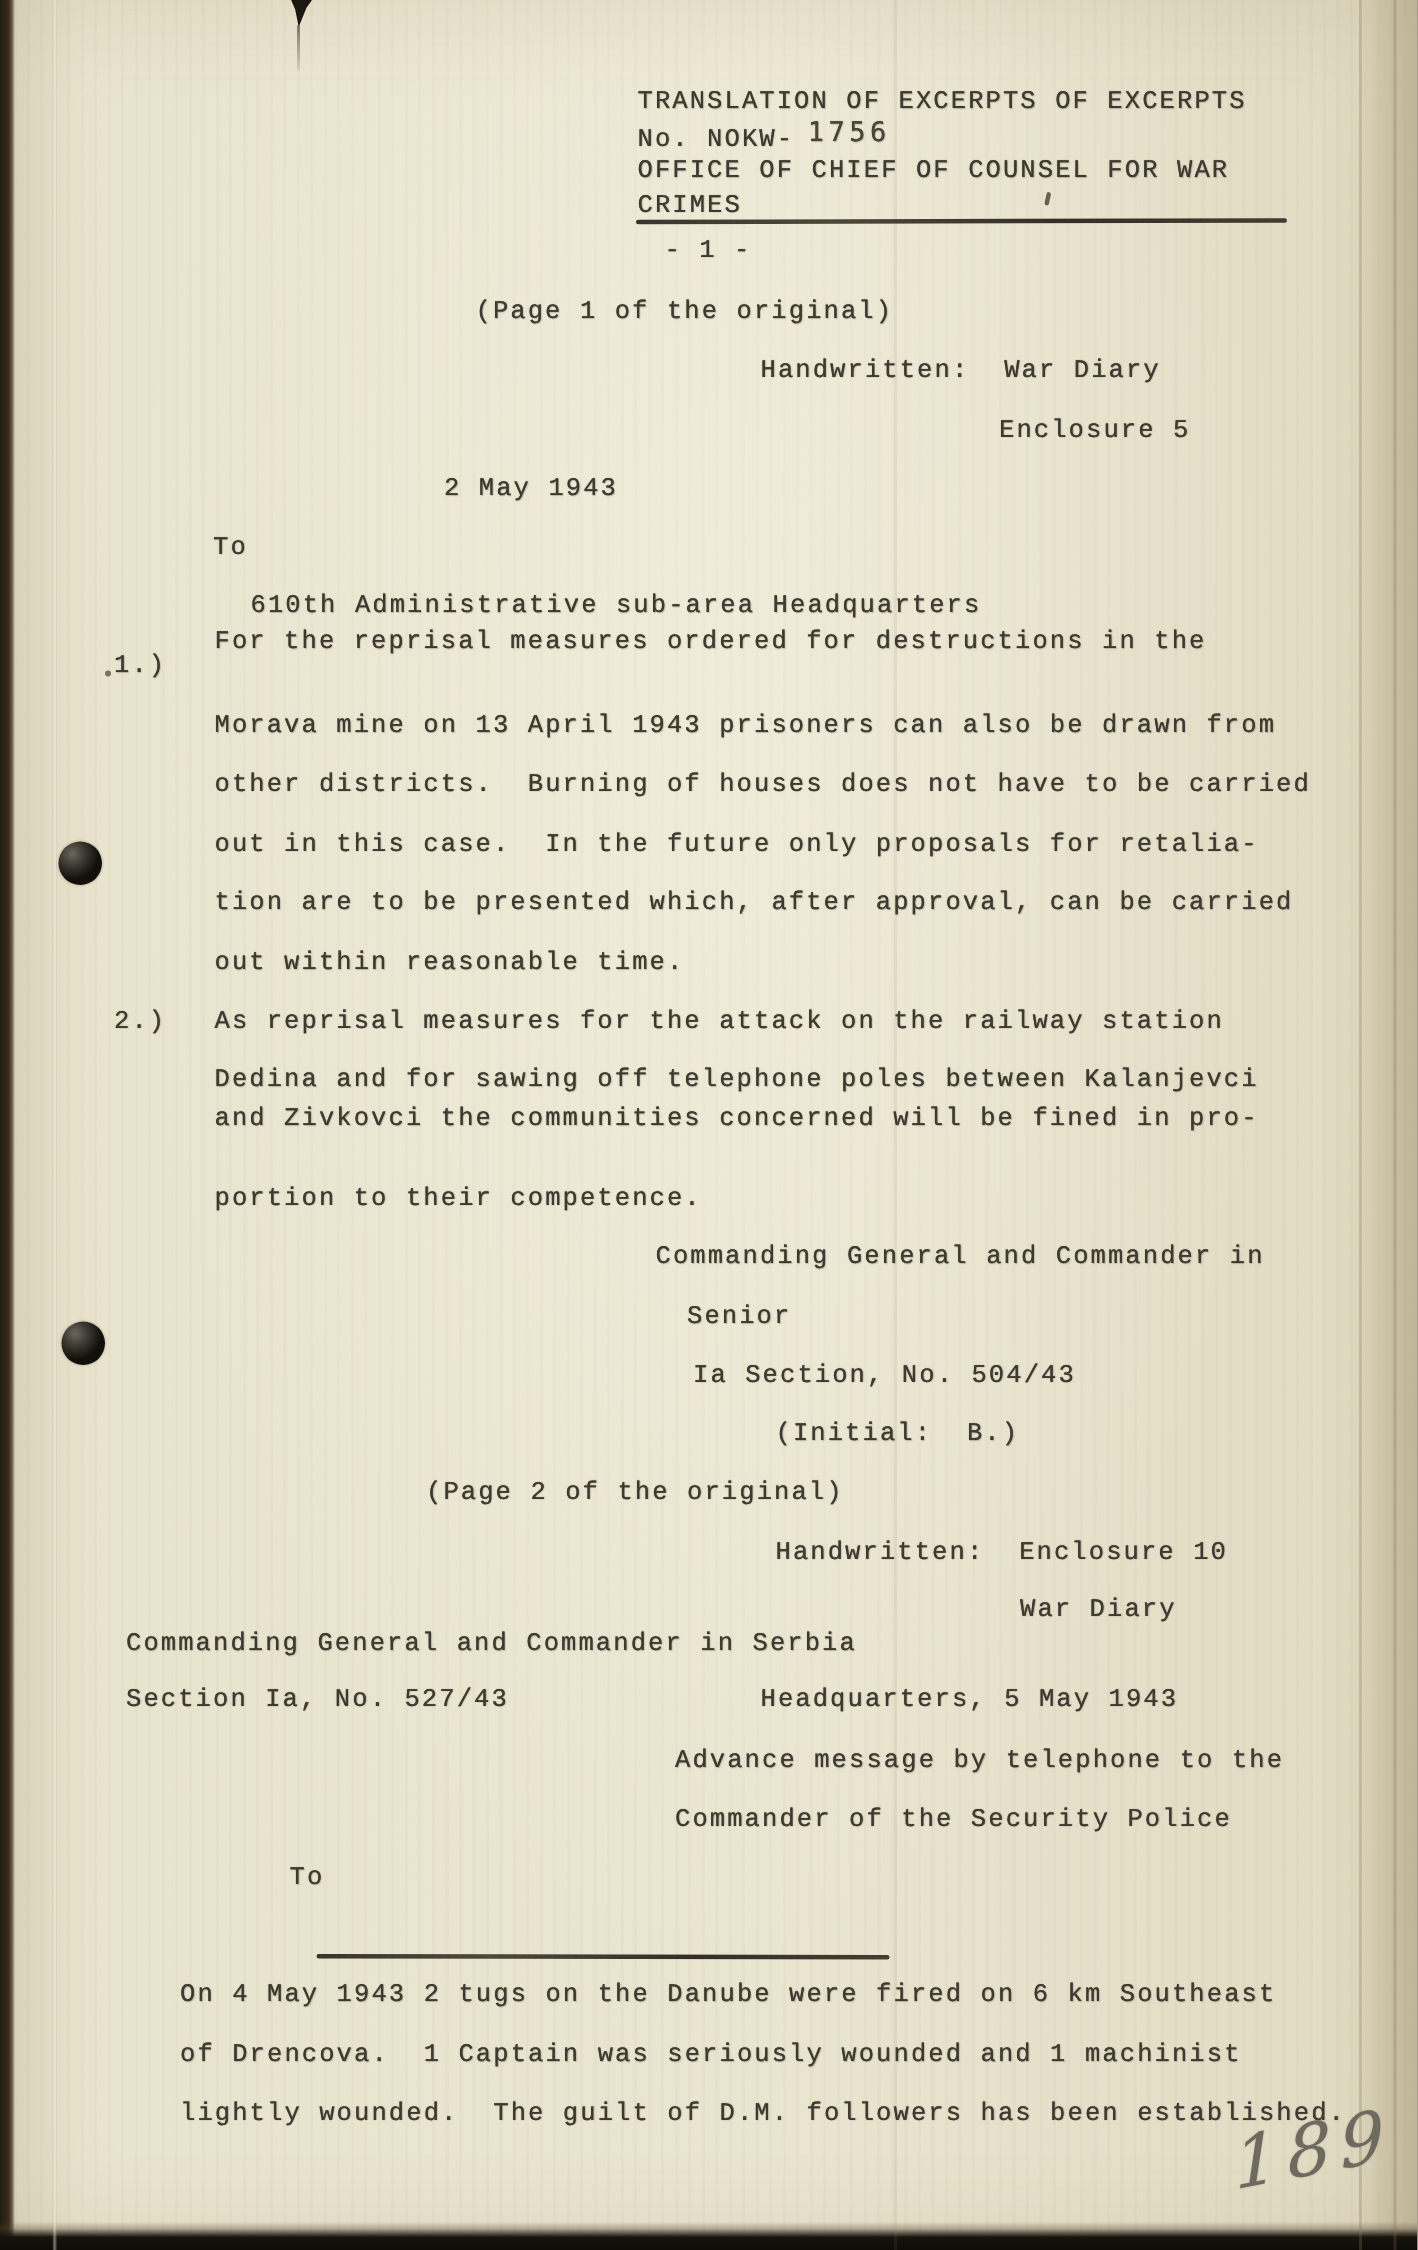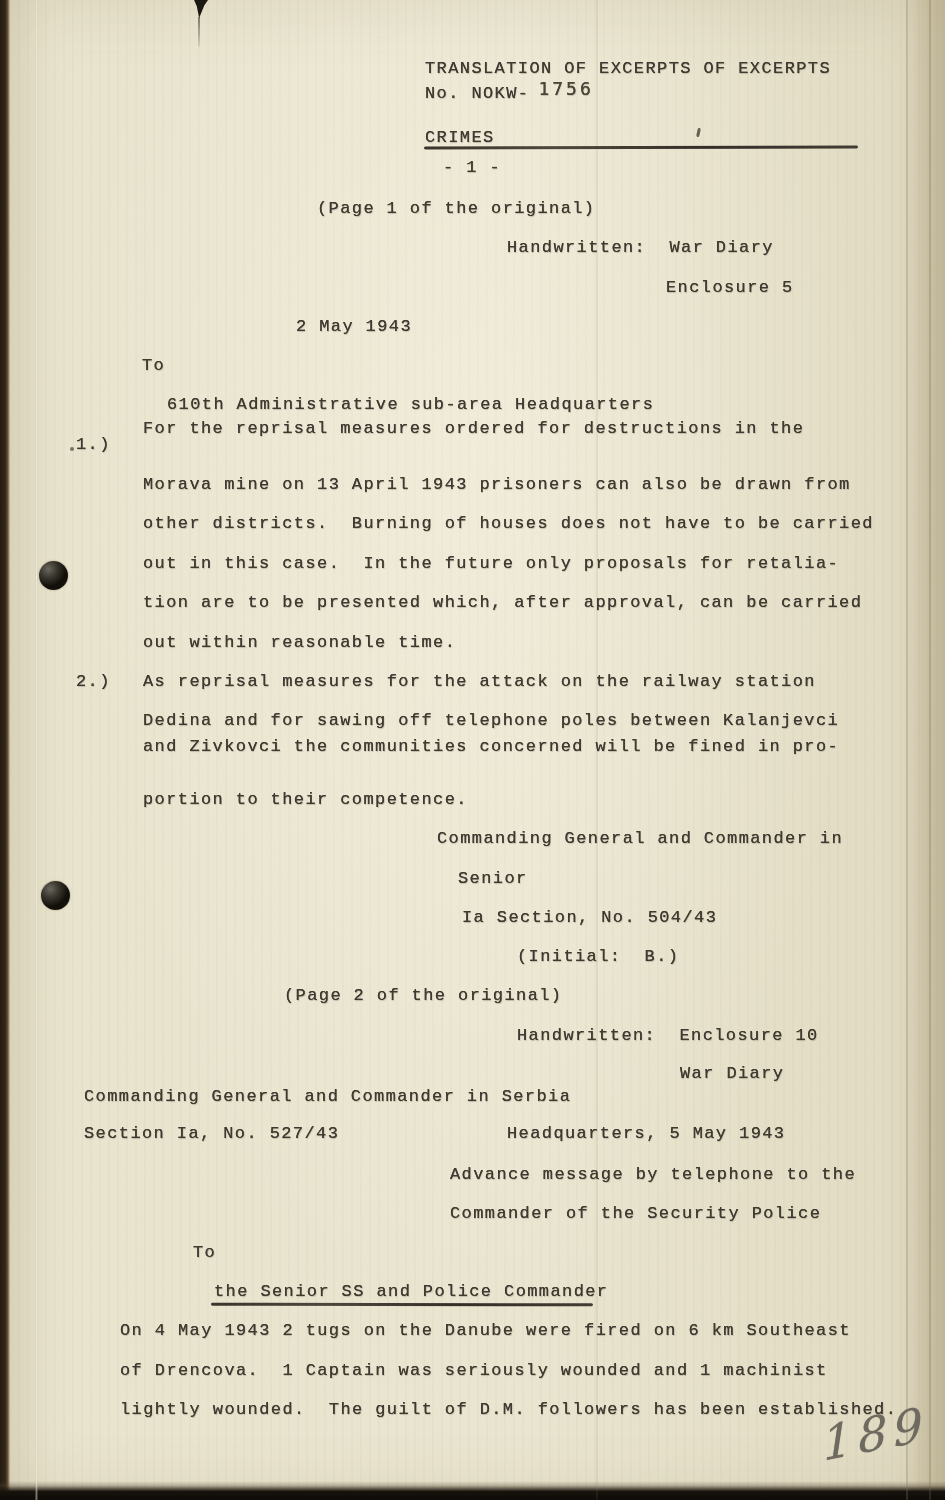--- a/index.html
+++ b/index.html
@@ -112,20 +112,21 @@
   <div class="crease" style="left:929px; width:2px; background:rgba(120,105,75,0.28);"></div>
   <div class="ink-blob"></div>
   <div class="ink-tail"></div>
   <div class="hole" style="left:39px; top:561px;"></div>
   <div class="hole" style="left:41px; top:881px;"></div>
   <div class="stray-dot" style="left:70px; top:447px;"></div>
   <div class="tick" style="left:697px; top:128px;"></div>
 
   <div class="t" style="left:425px; top:58px;">TRANSLATION OF EXCERPTS OF EXCERPTS</div>
   <div class="t" style="left:425px; top:81px;"><span>No. NOKW-</span><span class="docnum">1756</span></div>
+  <div class="t" style="left:425px; top:104px;">OFFICE OF CHIEF OF COUNSEL FOR WAR</div>
   <div class="t" style="left:425px; top:127px;">CRIMES</div>
   <div class="rule" style="left:424px; top:146px; width:434px; height:3px; transform:rotate(-0.15deg);"></div>
 
   <div class="t" style="left:443px; top:157px;">- 1 -</div>
 
   <div class="t" style="left:317px; top:198px;">(Page 1 of the original)</div>
   <div class="t" style="left:507px; top:237px;text-align:right;">Handwritten:  War Diary</div>
   <div class="t" style="left:666px; top:277px;">Enclosure 5</div>
   <div class="t" style="left:296px; top:316px;">2 May 1943</div>
   <div class="t" style="left:142px; top:355px;">To</div>
@@ -152,21 +153,20 @@
 
   <div class="t" style="left:284px; top:985px;">(Page 2 of the original)</div>
   <div class="t" style="left:517px; top:1025px;">Handwritten:  Enclosure 10</div>
   <div class="t" style="left:680px; top:1063px;">War Diary</div>
   <div class="t" style="left:84px;  top:1086px;">Commanding General and Commander in Serbia</div>
   <div class="t" style="left:84px;  top:1123px;">Section Ia, No. 527/43</div>
   <div class="t" style="left:507px; top:1123px;">Headquarters, 5 May 1943</div>
   <div class="t" style="left:450px; top:1164px;">Advance message by telephone to the</div>
   <div class="t" style="left:450px; top:1203px;">Commander of the Security Police</div>
   <div class="t" style="left:193px; top:1242px;">To</div>
-  <div class="t" style="left:214px; top:1281px;">the Senior SS and Police Commander</div>
   <div class="rule" style="left:211px; top:1303px; width:382px; height:3px; transform:rotate(0.1deg);"></div>
   <div class="t" style="left:120px; top:1320px;">On 4 May 1943 2 tugs on the Danube were fired on 6 km Southeast</div>
   <div class="t" style="left:120px; top:1360px;">of Drencova.  1 Captain was seriously wounded and 1 machinist</div>
   <div class="t" style="left:120px; top:1399px;">lightly wounded.  The guilt of D.M. followers has been established.</div>
 
   <div class="pencil" style="left:822px; top:1406px;">189</div>
 
 </div>
 
 </body></html>

